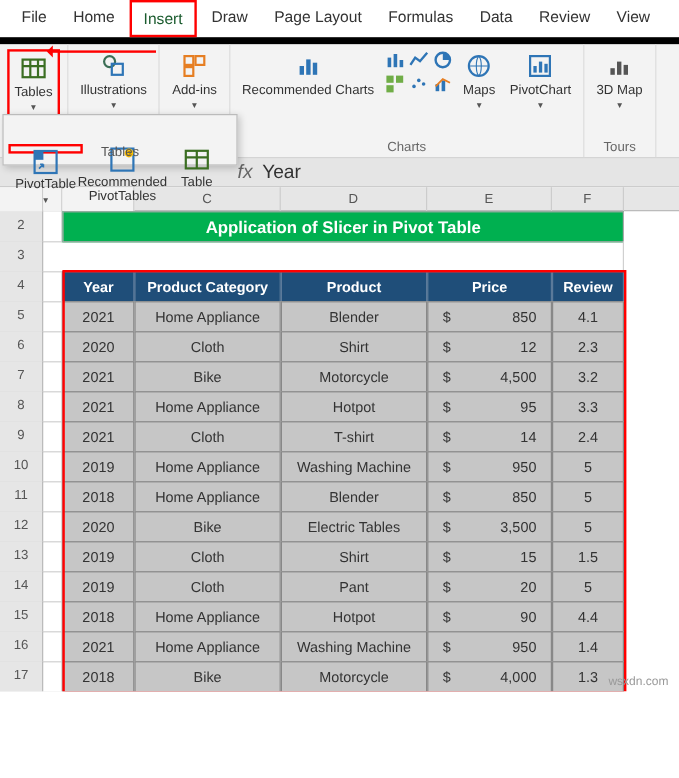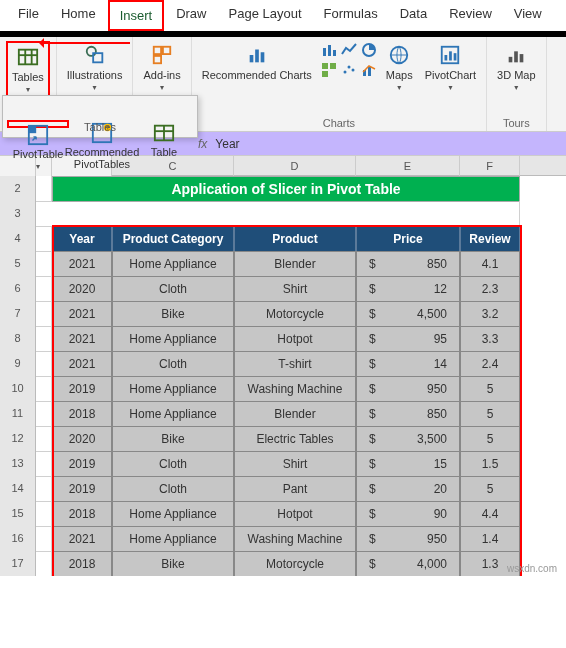--- a/index.html
+++ b/index.html
@@ -102,22 +102,22 @@
   .tables-drop .btn { width: 62px; margin-top: 20px; }
   .tables-drop .grp-lbl { text-align: center; font-size: 11px; color: #555; padding-bottom: 4px; }
   
   .fbar {
     display: flex;
     align-items: center;
     border-bottom: 1px solid #ccc;
     height: 24px;
     padding-left: 198px;
     gap: 8px;
-    font-size: 12px;
-    background: #c4b5fd;
+    font-size: 16px;
+    background: #e5e5e5;
   }
   .fbar .fx { font-style: italic; color: #666; }
   
   .colhdrs {
     display: grid;
     grid-template-columns: 36px 16px 60px 122px 122px 104px 60px;
     background: #e6e6e6;
     border-bottom: 1px solid #bbb;
     height: 20px;
     padding-left: 0;

